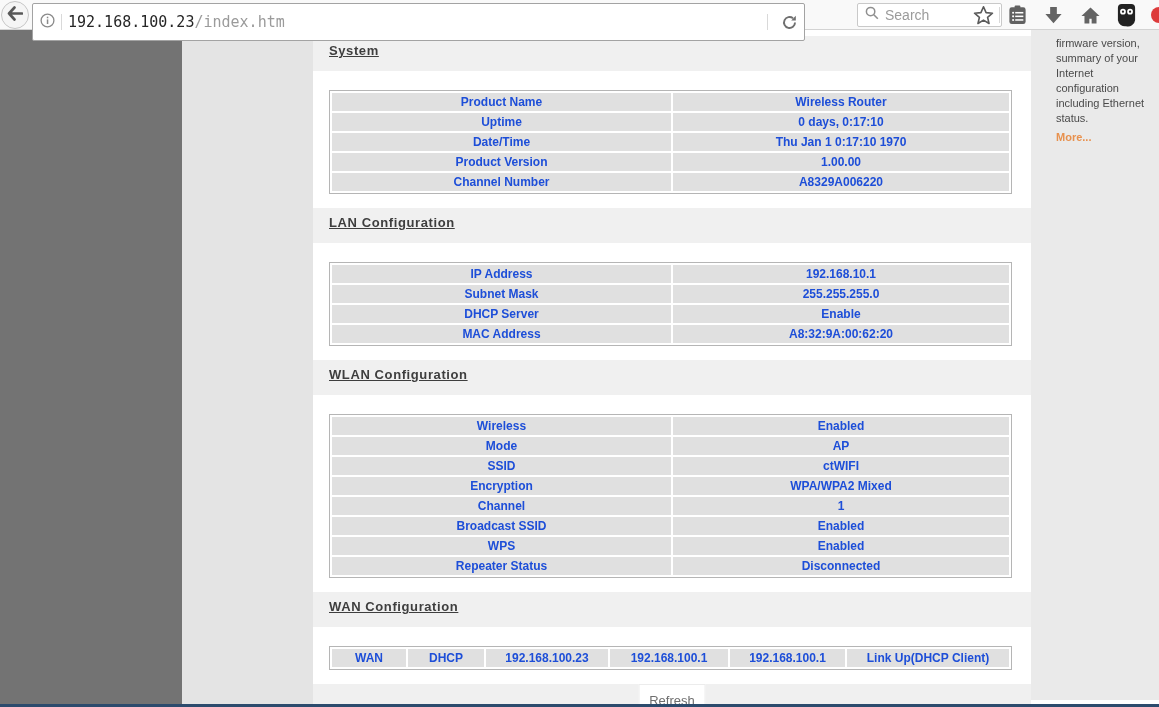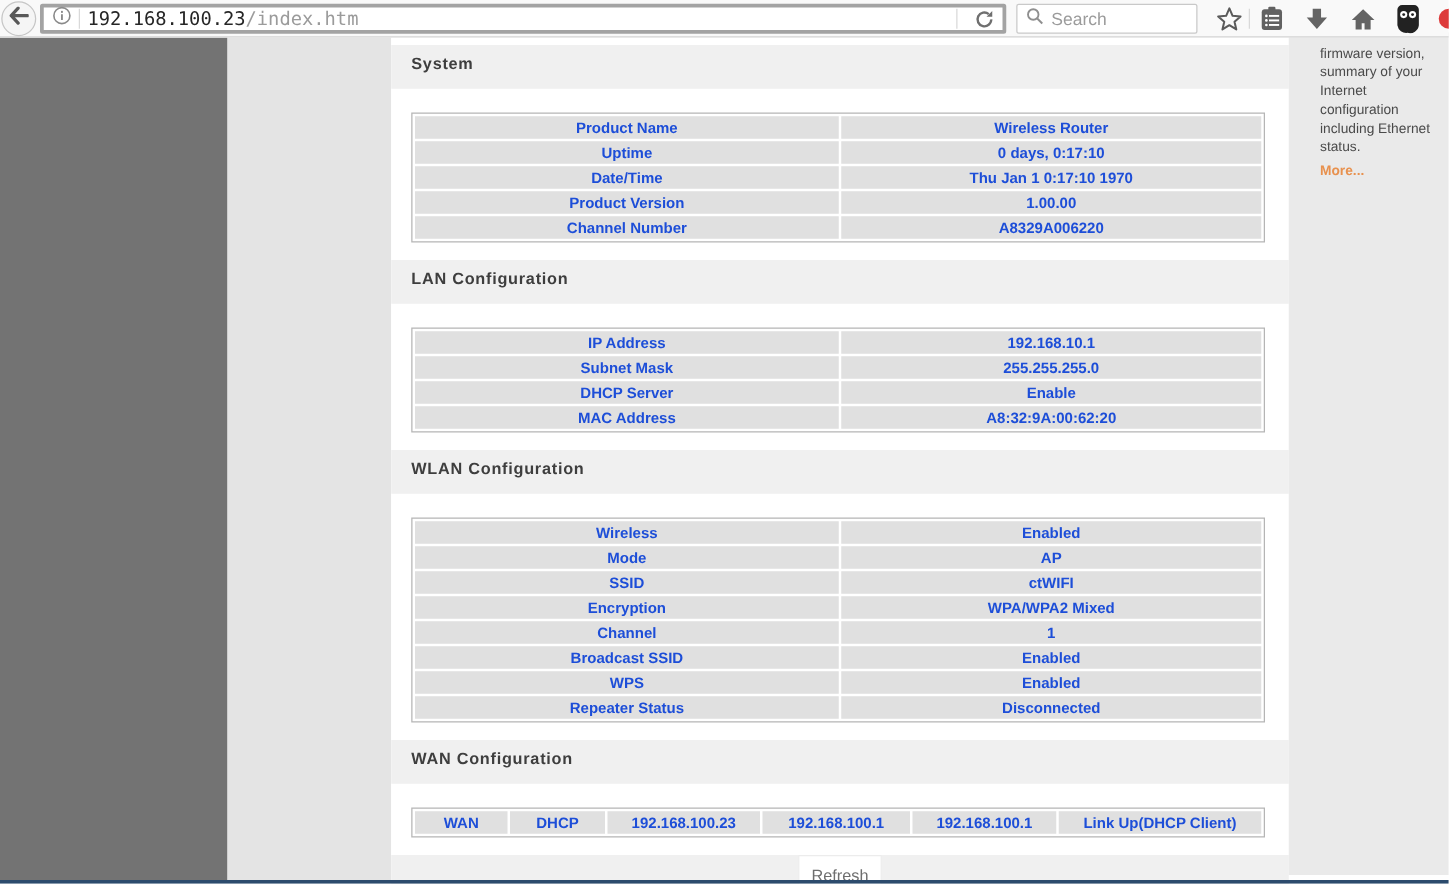--- a/index.html
+++ b/index.html
@@ -6,31 +6,31 @@
   html,body { width:1159px; height:707px; overflow:hidden; background:#fff;
               font-family:"Liberation Sans", sans-serif; }
   .stage { position:relative; width:1159px; height:707px; overflow:hidden; }
 
   
   .chrome { position:absolute; left:0; top:0; width:1159px; height:30px;
             background:#f9f9f9; border-bottom:1px solid #d3d3d3; z-index:5; }
   .back-btn { position:absolute; left:1px; top:1px; width:28px; height:28px;
               border-radius:50%; border:1px solid #c6c6c6; background:#f5f5f5;
               display:flex; align-items:center; justify-content:center; }
-  .urlbar { position:absolute; left:32px; top:3px; width:773px; height:24px;
-            background:#fff; border:3px solid #a3a3a3; border-radius:2px;
+  .urlbar { position:absolute; left:32px; top:3px; width:773px; height:38px;
+            background:#fff; border:1px solid #a3a3a3; border-radius:2px;
             display:flex; align-items:center; }
   .urlbar .pad { width:7px; }
   .vsep { width:1px; height:16px; background:#d9d9d9; margin:0 6px; }
   .url-text { flex:1; font-family:"DejaVu Sans Mono", monospace; font-size:15px;
               white-space:nowrap; overflow:hidden; }
   .url-host { color:#262626; }
   .url-path { color:#9b9b9b; }
   .reload-btn { width:30px; display:flex; align-items:center; justify-content:center; }
-  .searchbox { position:absolute; left:813px; top:3px; width:145px; height:24px;
+  .searchbox { position:absolute; left:857px; top:3px; width:145px; height:24px;
                background:#fff; border:1px solid #c9c9c9; border-radius:2px;
                display:flex; align-items:center; padding-left:7px; }
   .searchbox input { border:none; outline:none; flex:1; min-width:0; margin-left:6px;
                      font-family:"Liberation Sans", sans-serif; font-size:14px;
                      color:#6f6f6f; background:transparent; }
   .searchbox input::placeholder { color:#9b9b9b; opacity:1; }
   .tool-ic { position:absolute; top:3px; width:24px; height:24px;
              display:flex; align-items:center; justify-content:center; }
   .chrome-sep { position:absolute; left:999px; top:7px; width:1px; height:16px; background:#d9d9d9; }
   .red-dot { position:absolute; left:1151px; top:7px; width:16px; height:16px;
@@ -41,21 +41,21 @@
   .mid-strip  { position:absolute; left:182px; top:30px; width:131px; height:674px; background:#e4e4e4; }
   .content    { position:absolute; left:313px; top:30px; width:718px; height:677px; background:#ffffff; }
   .helpbar    { position:absolute; left:1031px; top:26px; width:128px; height:674px;
                 background:#eaeaea; padding:10px 8px 0 25px; }
   .bottom-bar { position:absolute; left:0; bottom:0; width:1159px; height:3px;
                 background:#2c4b6d; z-index:9; }
 
   
   .top-gap { height:6px; }
   .band { height:35px; line-height:29px; background:#f0f0f0; padding-left:16px;
-          font-size:13px; font-weight:bold; color:#3e3e3e; letter-spacing:0.6px; }
+          font-size:13px; font-weight:bold; color:#3e3e3e; letter-spacing:0.6px;text-decoration:underline; }
   table.info { border-collapse:separate; border-spacing:2px; border:1px solid #b5b5b5;
                margin:19px 19px 14px 16px; width:683px; table-layout:fixed; }
   table.info td, table.info th { background:#e0e0e0; height:18px; padding:0 4px;
                font-size:12px; font-weight:bold; color:#1d4ed8; text-align:center;
                overflow:hidden; white-space:nowrap; }
   table.two col.c1 { width:339px; }
   .footer-band { margin-top:11px; height:40px; background:#f0f0f0; position:relative; }
   .refresh-btn { position:absolute; left:50%; transform:translateX(-50%); top:0;
                  width:67px; height:32px; background:#ffffff; border:1px solid #ececec;
                  font-family:"Liberation Sans", sans-serif; font-size:13px; color:#6e6e6e; }

